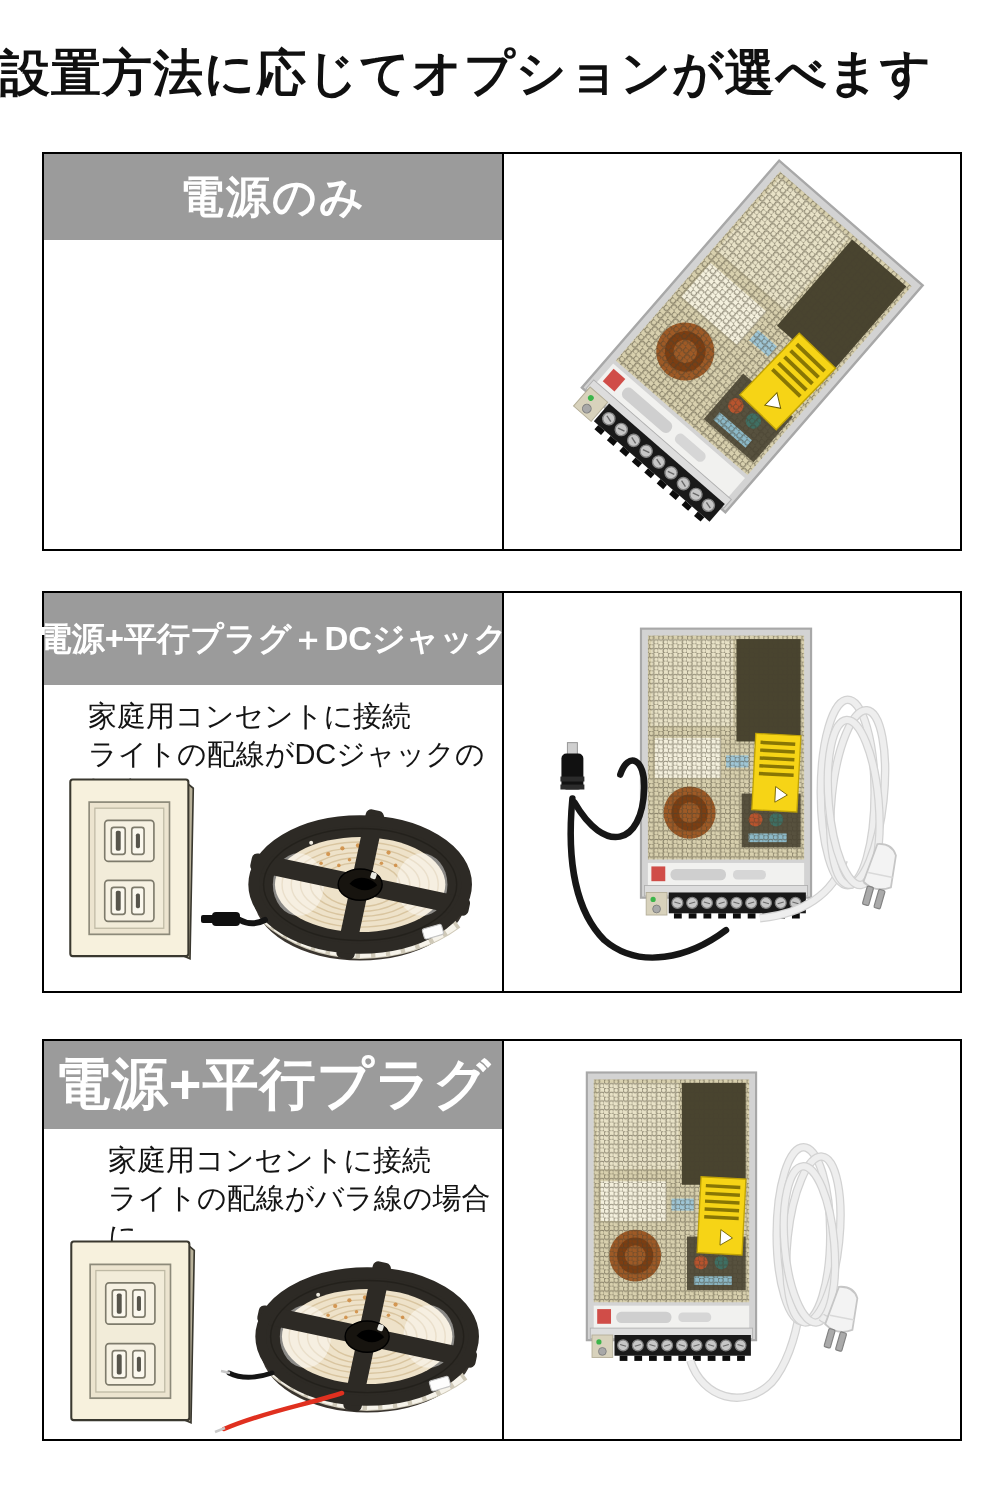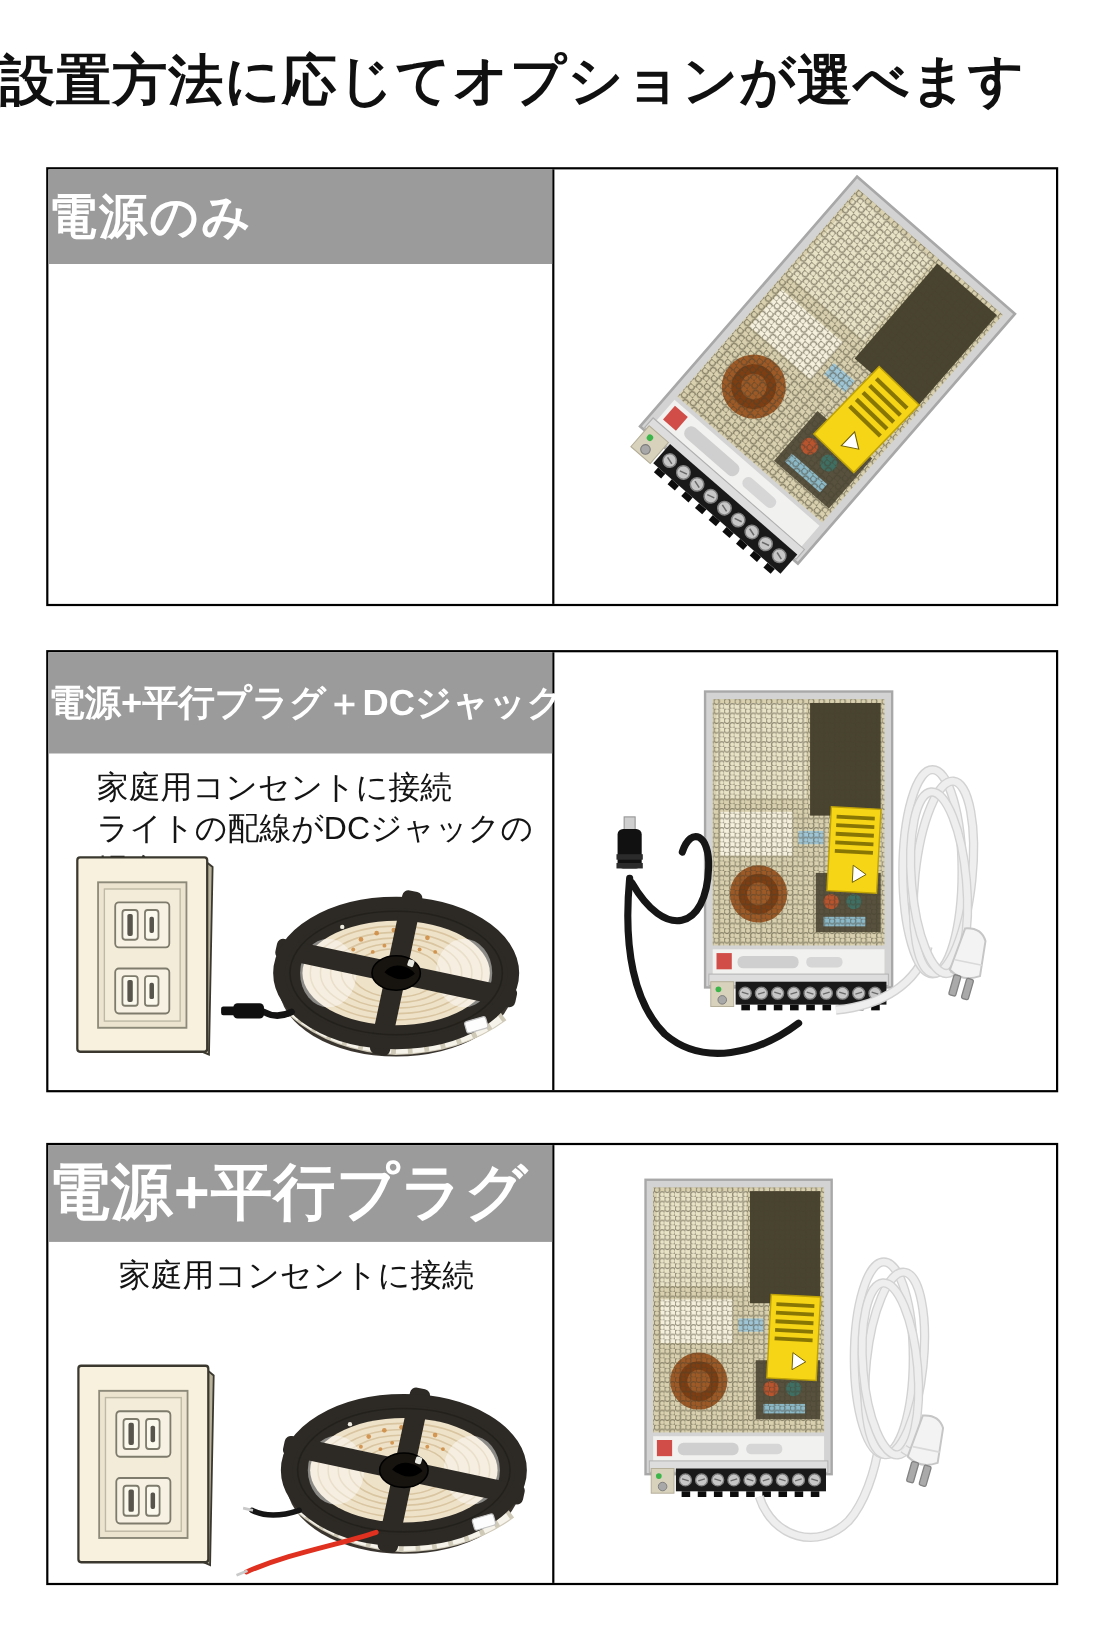--- a/index.html
+++ b/index.html
@@ -21,21 +21,21 @@
   .card-1{top:152px;height:399px;}
   .card-2{top:591px;height:402px;}
   .card-3{top:1039px;height:402px;}
   .left-cell{
     width:460px;border-right:2px solid #000;box-sizing:border-box;
     position:relative;display:flex;flex-direction:column;
   }
   .right-cell{flex:1;position:relative;}
   .header-bar{
     background:#9b9b9b;color:#ffffff;font-weight:bold;
-    display:flex;align-items:center;
+    display:flex;align-items:center;justify-content:center;
     white-space:nowrap;flex:none;
   }
   .card-1 .header-bar{height:86px;font-size:44px;letter-spacing:2px;}
   .card-2 .header-bar{height:92px;font-size:33px;}
   .card-3 .header-bar{height:88px;font-size:56px;letter-spacing:1px;}
   .desc{
     padding:12px 0 0 44px;font-size:29px;color:#141414;
     line-height:38px;font-weight:500;
   }
   .card-3 .desc{padding-left:64px;}
@@ -269,20 +269,21 @@
   </div>
 </section>
 
 <section class="card card-3">
   <div class="left-cell">
     <div class="header-bar">
       <span>電源+平行プラグ</span>
     </div>
     <div class="desc">
       <div>家庭用コンセントに接続</div>
+      <div>ライトの配線がバラ線の場合に</div>
     </div>
     <svg class="left-art" viewBox="0 0 458 398">
       <g transform="translate(24,197) scale(0.82,0.88)">
         <use href="#sym-outlet"></use>
       </g>
       <g transform="translate(206,221) scale(0.71)">
         <use href="#sym-reel"></use>
       </g>
       <g>
         <path d="M228 332 C 210 338, 197 338, 185 332" fill="none" stroke="#151515" stroke-width="5" stroke-linecap="round"></path>

